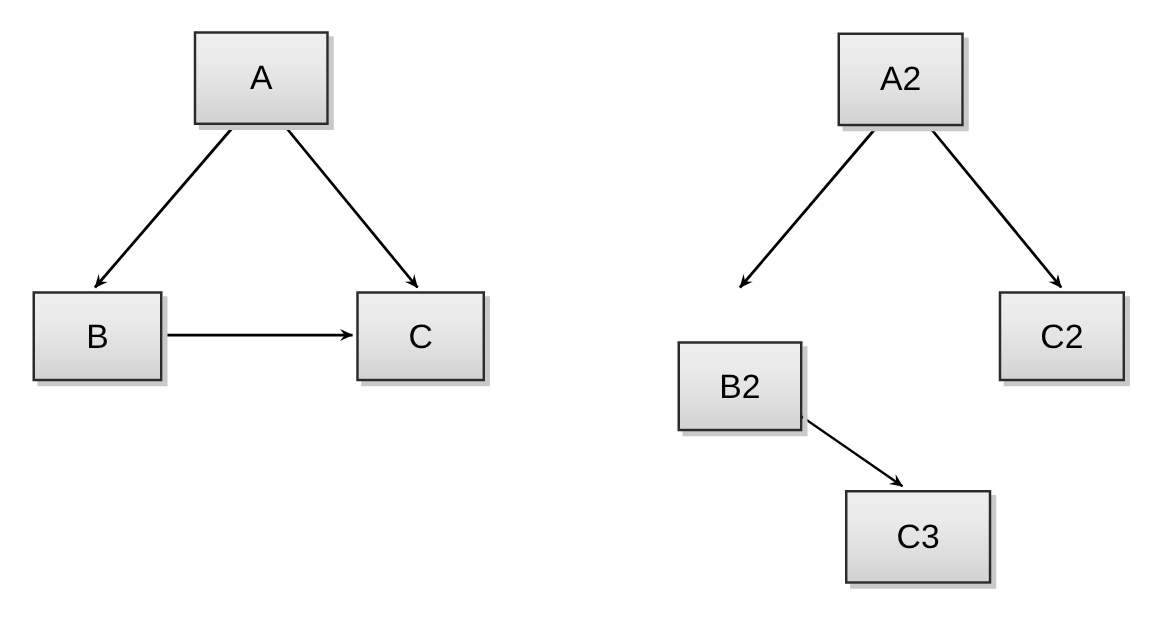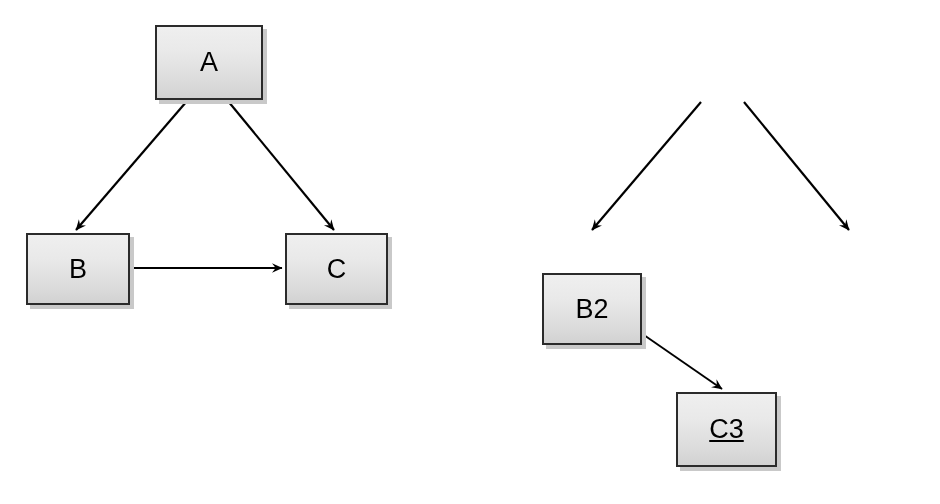--- a/index.html
+++ b/index.html
@@ -73,23 +73,29 @@
   </div>
 
   <div class="node" style="left:26px; top:233px; width:104px; height:72px;">
     <span class="node-label">B</span>
   </div>
 
   <div class="node" style="left:285px; top:233px; width:103px; height:72px;">
     <span class="node-label">C</span>
   </div>
 
+  <div class="node" style="left:670px; top:26px; width:101px; height:75px;">
+    <span class="node-label">A2</span>
+  </div>
 
   <div class="node" style="left:542px; top:233px; width:100px; height:72px;margin-top:40px;">
     <span class="node-label">B2</span>
   </div>
 
+  <div class="node" style="left:799px; top:233px; width:101px; height:72px;">
+    <span class="node-label">C2</span>
+  </div>
 
-  <div class="node" style="left:676px; top:392px; width:101px; height:75px;text-decoration:underline;">
+  <div class="node" style="left:676px; top:392px; width:117px; height:75px;">
     <span class="node-label">C3</span>
   </div>
 
 </div>
 
 </body></html>

